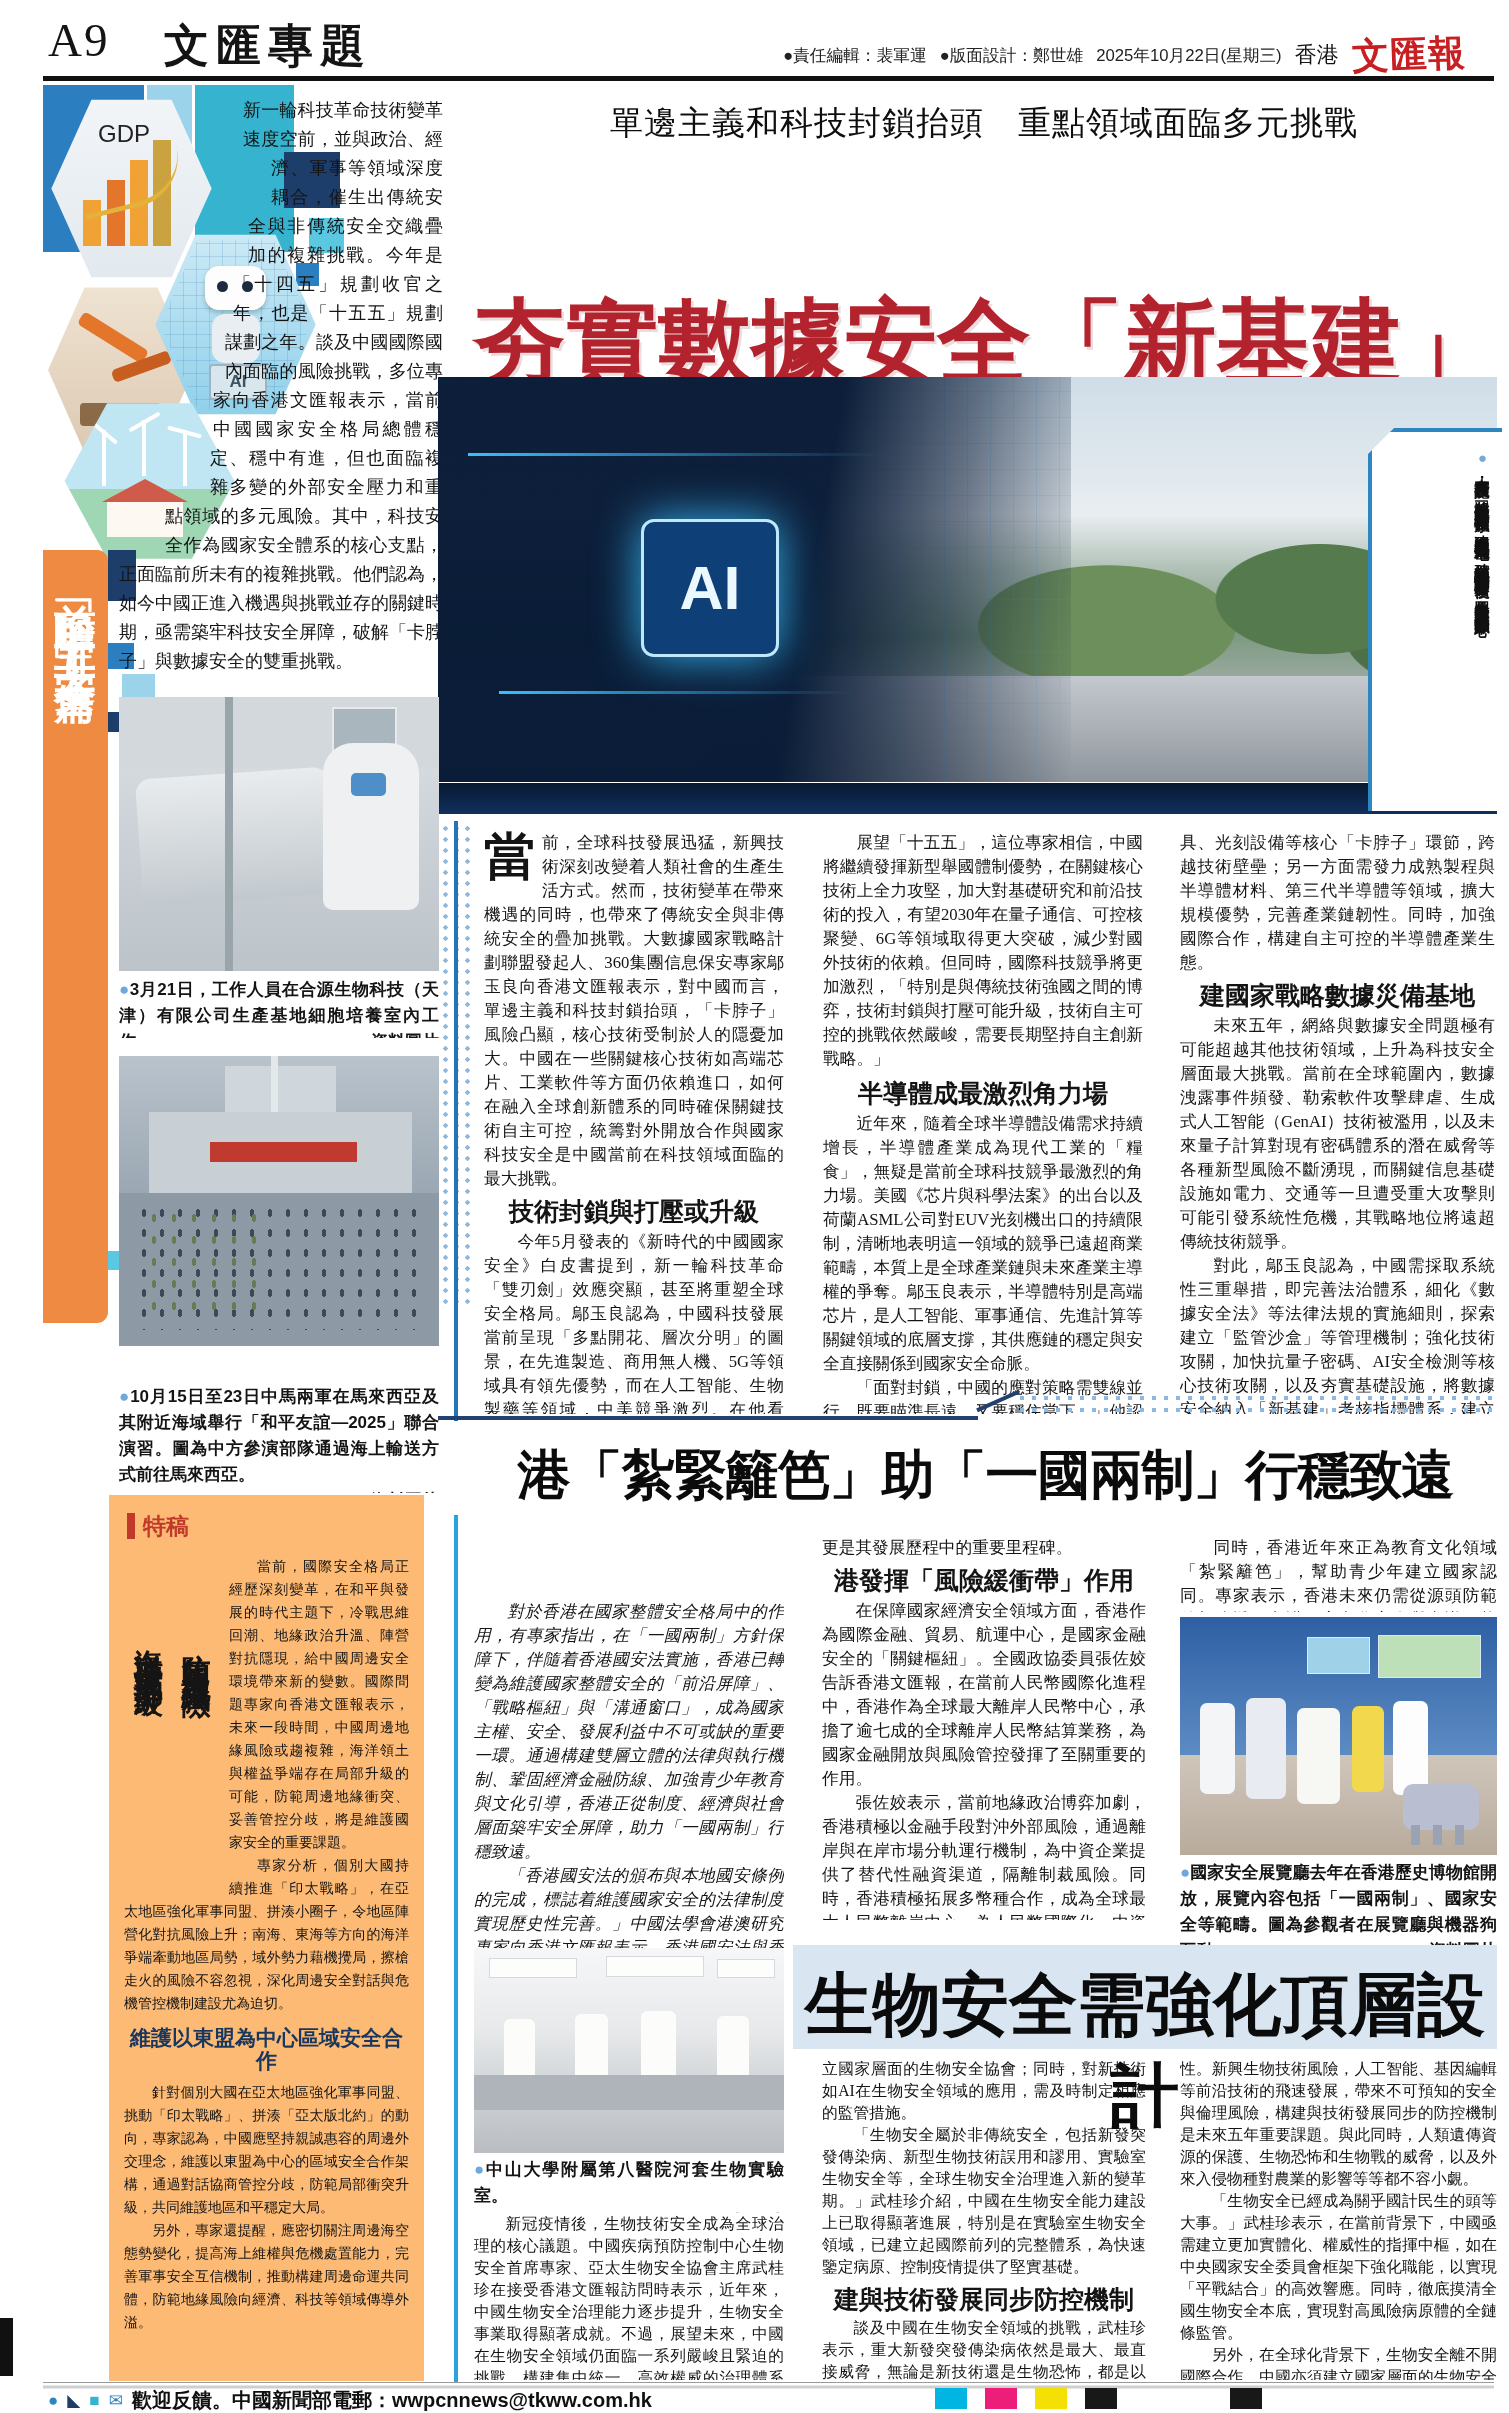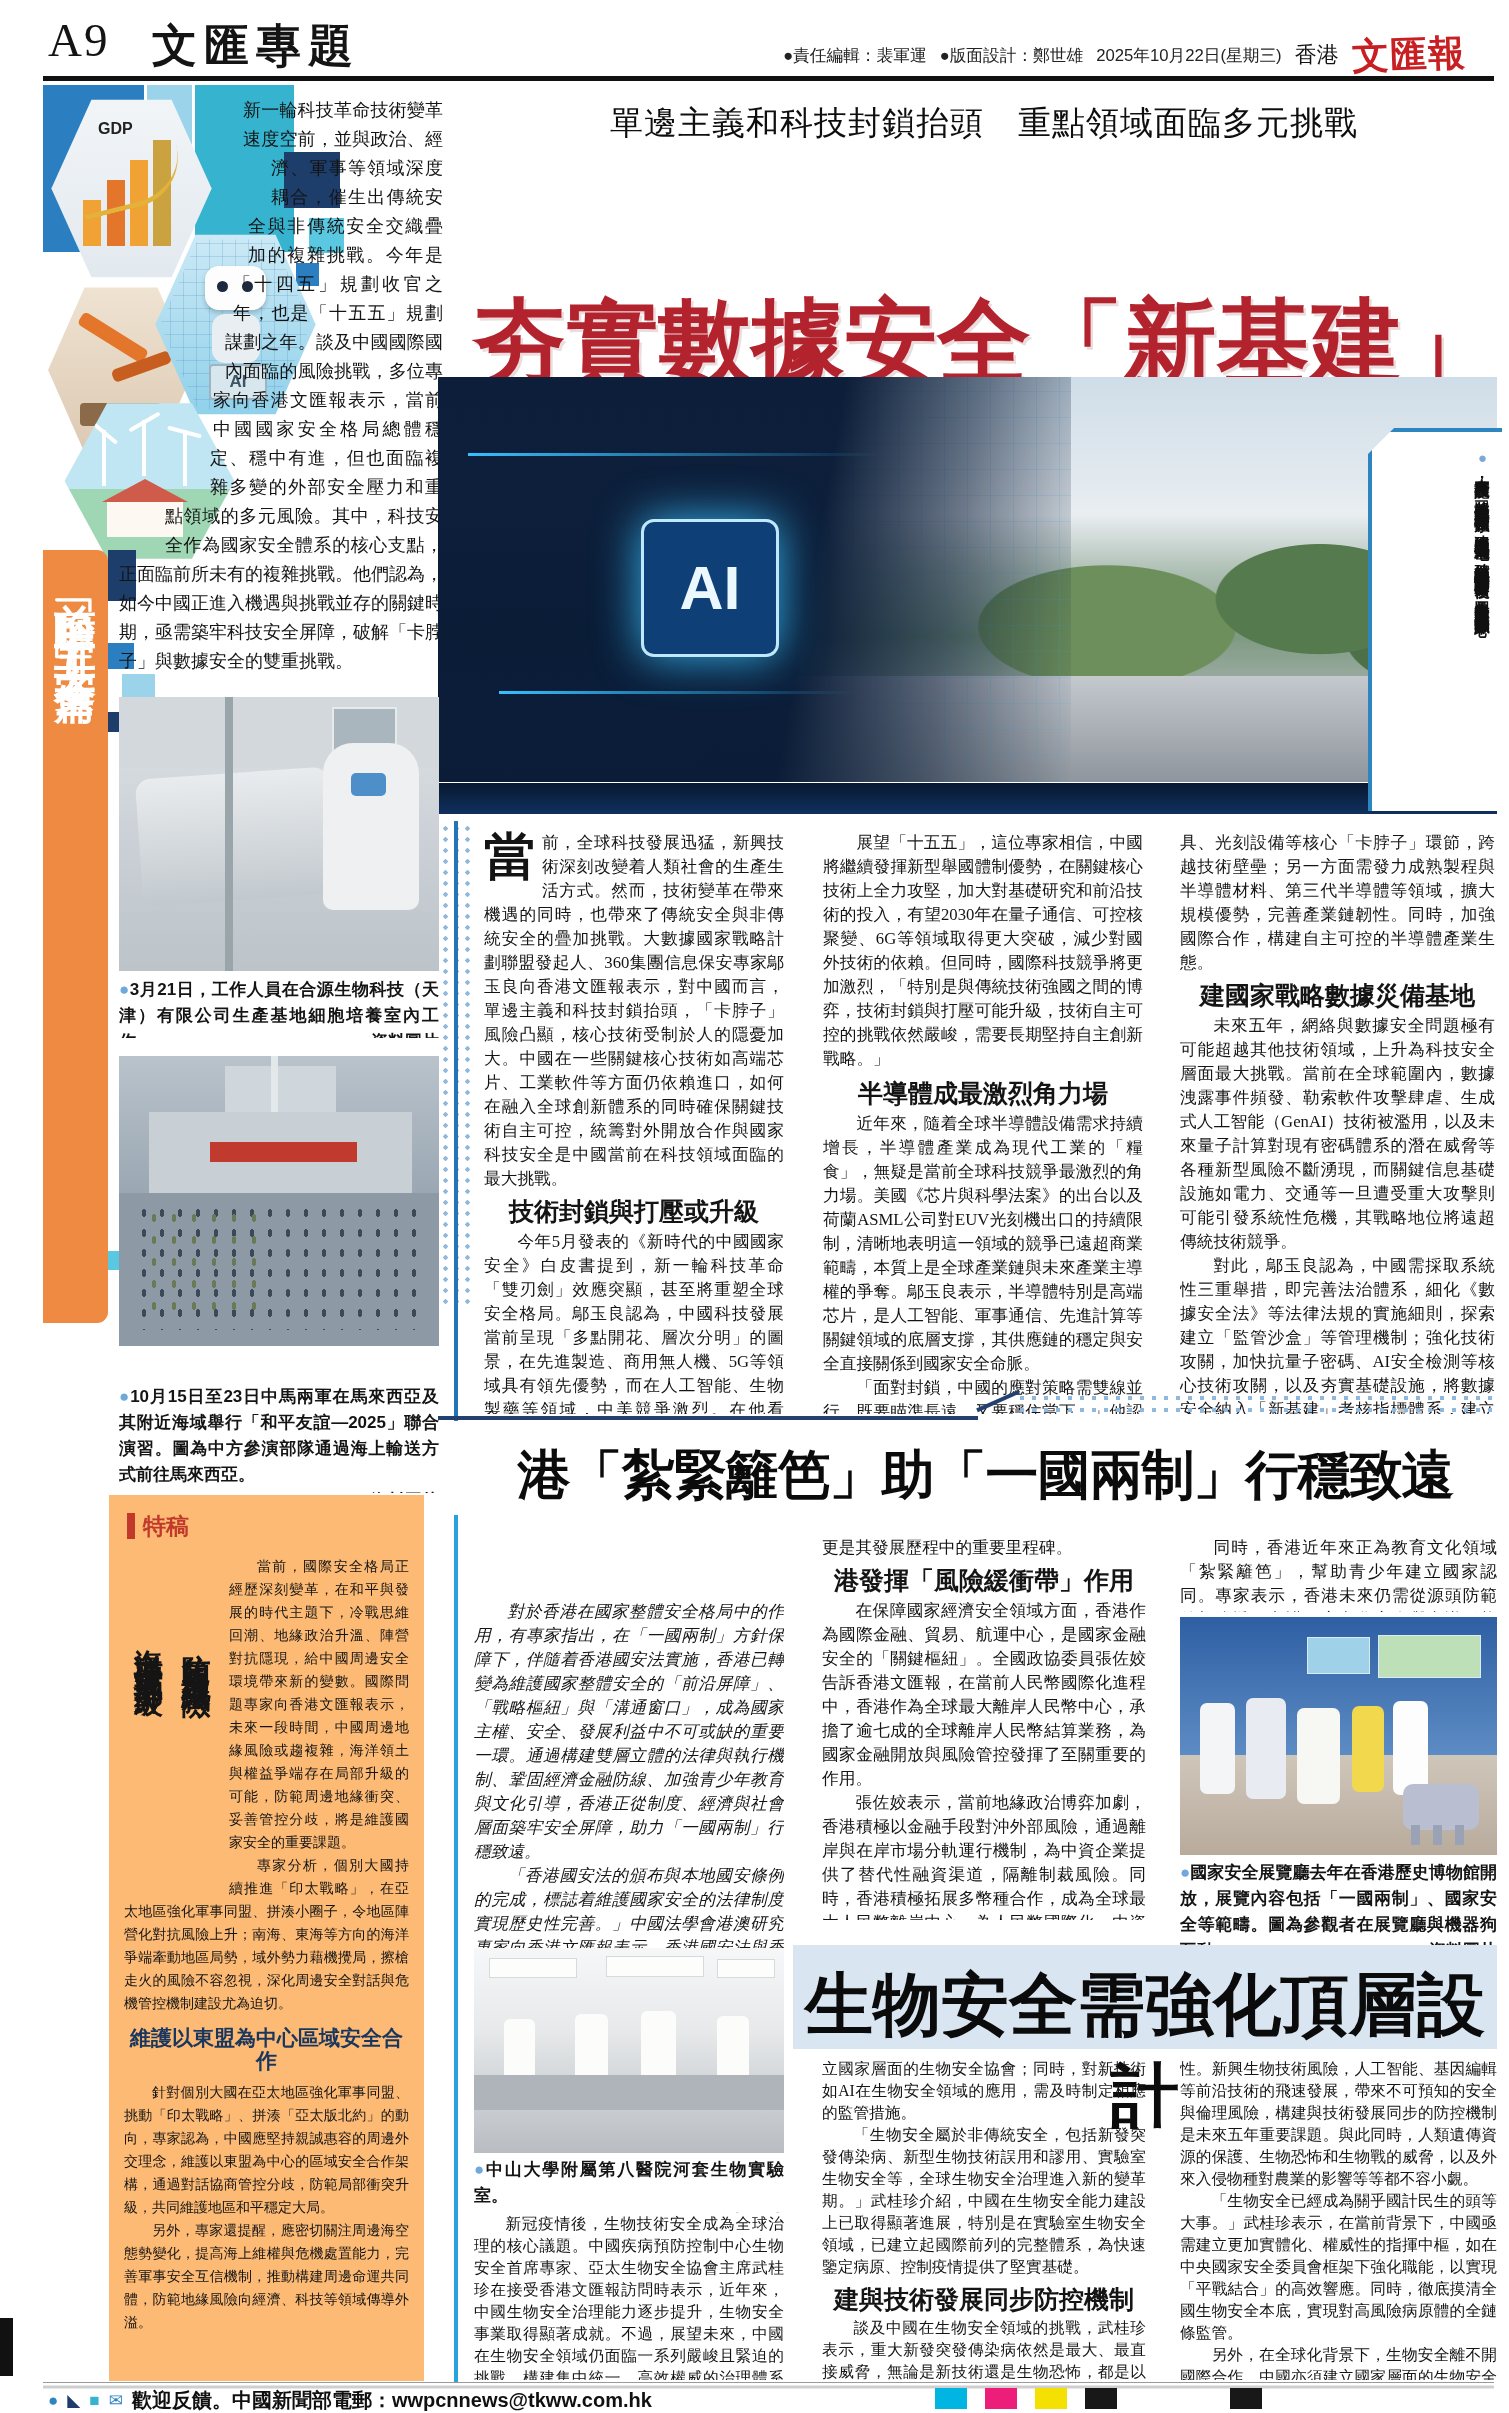--- a/index.html
+++ b/index.html
@@ -6,37 +6,37 @@
   .page{position:relative;width:1510px;height:2413px;background:#ffffff;overflow:hidden;
         font-family:"Liberation Serif","DejaVu Serif",serif;color:#141414;}
   .abs{position:absolute;}
   .just{text-align:justify;}
   .sans{font-family:"Liberation Sans","DejaVu Sans",sans-serif;}
   p{margin:0;text-indent:2em;}
   p.noind{text-indent:0;}
 
   
   #page-no{left:48px;top:13px;font-size:47px;letter-spacing:2px;font-weight:400;}
-  #section-title{left:152px;top:16px;font-size:45px;font-weight:900;letter-spacing:7px;}
+  #section-title{left:164px;top:16px;font-size:45px;font-weight:900;letter-spacing:7px;}
   #header-right{left:783px;top:30px;width:709px;display:flex;align-items:center;gap:13px;font-size:16.7px;}
   #header-right .meta{font-family:"Liberation Sans",sans-serif;color:#222;}
   #brand-prefix{font-size:22px;}
   #brand{color:#c81f23;font-size:37px;font-weight:900;letter-spacing:1px;transform:rotate(-2deg);}
   #header-rule{left:43px;top:76px;width:1451px;height:4.6px;background:#111;}
 
   
   .hex{clip-path:polygon(26% 2%,74% 2%,98% 50%,74% 98%,26% 98%,2% 50%);}
   #t1{left:43px;top:85px;width:101px;height:167px;background:#2b7fc0;}
   #t2{left:147px;top:85px;width:45px;height:94px;background:#9bd4ea;}
   #t3{left:195px;top:85px;width:99px;height:167px;background:#36b3cf;}
   #t4{left:284px;top:152px;width:56px;height:56px;background:#1d3d6b;}
   #t5{left:309px;top:218px;width:35px;height:35px;background:#5ac8e0;}
   #t6{left:296px;top:263px;width:23px;height:23px;background:#2b7fc0;}
   #hex-gdp{left:48px;top:96px;width:167px;height:185px;background:linear-gradient(180deg,#f2f5f8,#e2e9ee);border:0;}
-  #hex-gdp .label{position:absolute;left:50px;top:24px;font-weight:700;font-size:16px;color:#222;}
+  #hex-gdp .label{position:absolute;left:50px;top:24px;font-weight:400;font-size:24px;color:#222;}
   #hex-gdp .bar{position:absolute;bottom:35px;background:#f0a235;}
   #hex-gdp .b1{left:35px;width:18px;height:46px;}
   #hex-gdp .b2{left:59px;width:18px;height:66px;background:#e4762c;}
   #hex-gdp .b3{left:82px;width:18px;height:86px;}
   #hex-gdp .b4{left:105px;width:18px;height:106px;background:#caa23f;}
   #hex-gdp .curve{position:absolute;left:30px;top:61px;width:106px;height:46px;border-bottom:5px solid #e2b23a;border-radius:0 0 61px 0;transform:rotate(-14deg);}
   #hex-robot{left:152px;top:231px;width:167px;height:187px;background:linear-gradient(180deg,#cdeaf6,#8fd0ea);}
   #hex-robot .frame{position:absolute;inset:5px;clip-path:polygon(26% 2%,74% 2%,98% 50%,74% 98%,26% 98%,2% 50%);border:0;background:
       repeating-linear-gradient(90deg,rgba(43,110,170,.18) 0 1.5px,transparent 1.5px 13px),
       repeating-linear-gradient(0deg,rgba(43,110,170,.18) 0 1.5px,transparent 1.5px 13px);}

